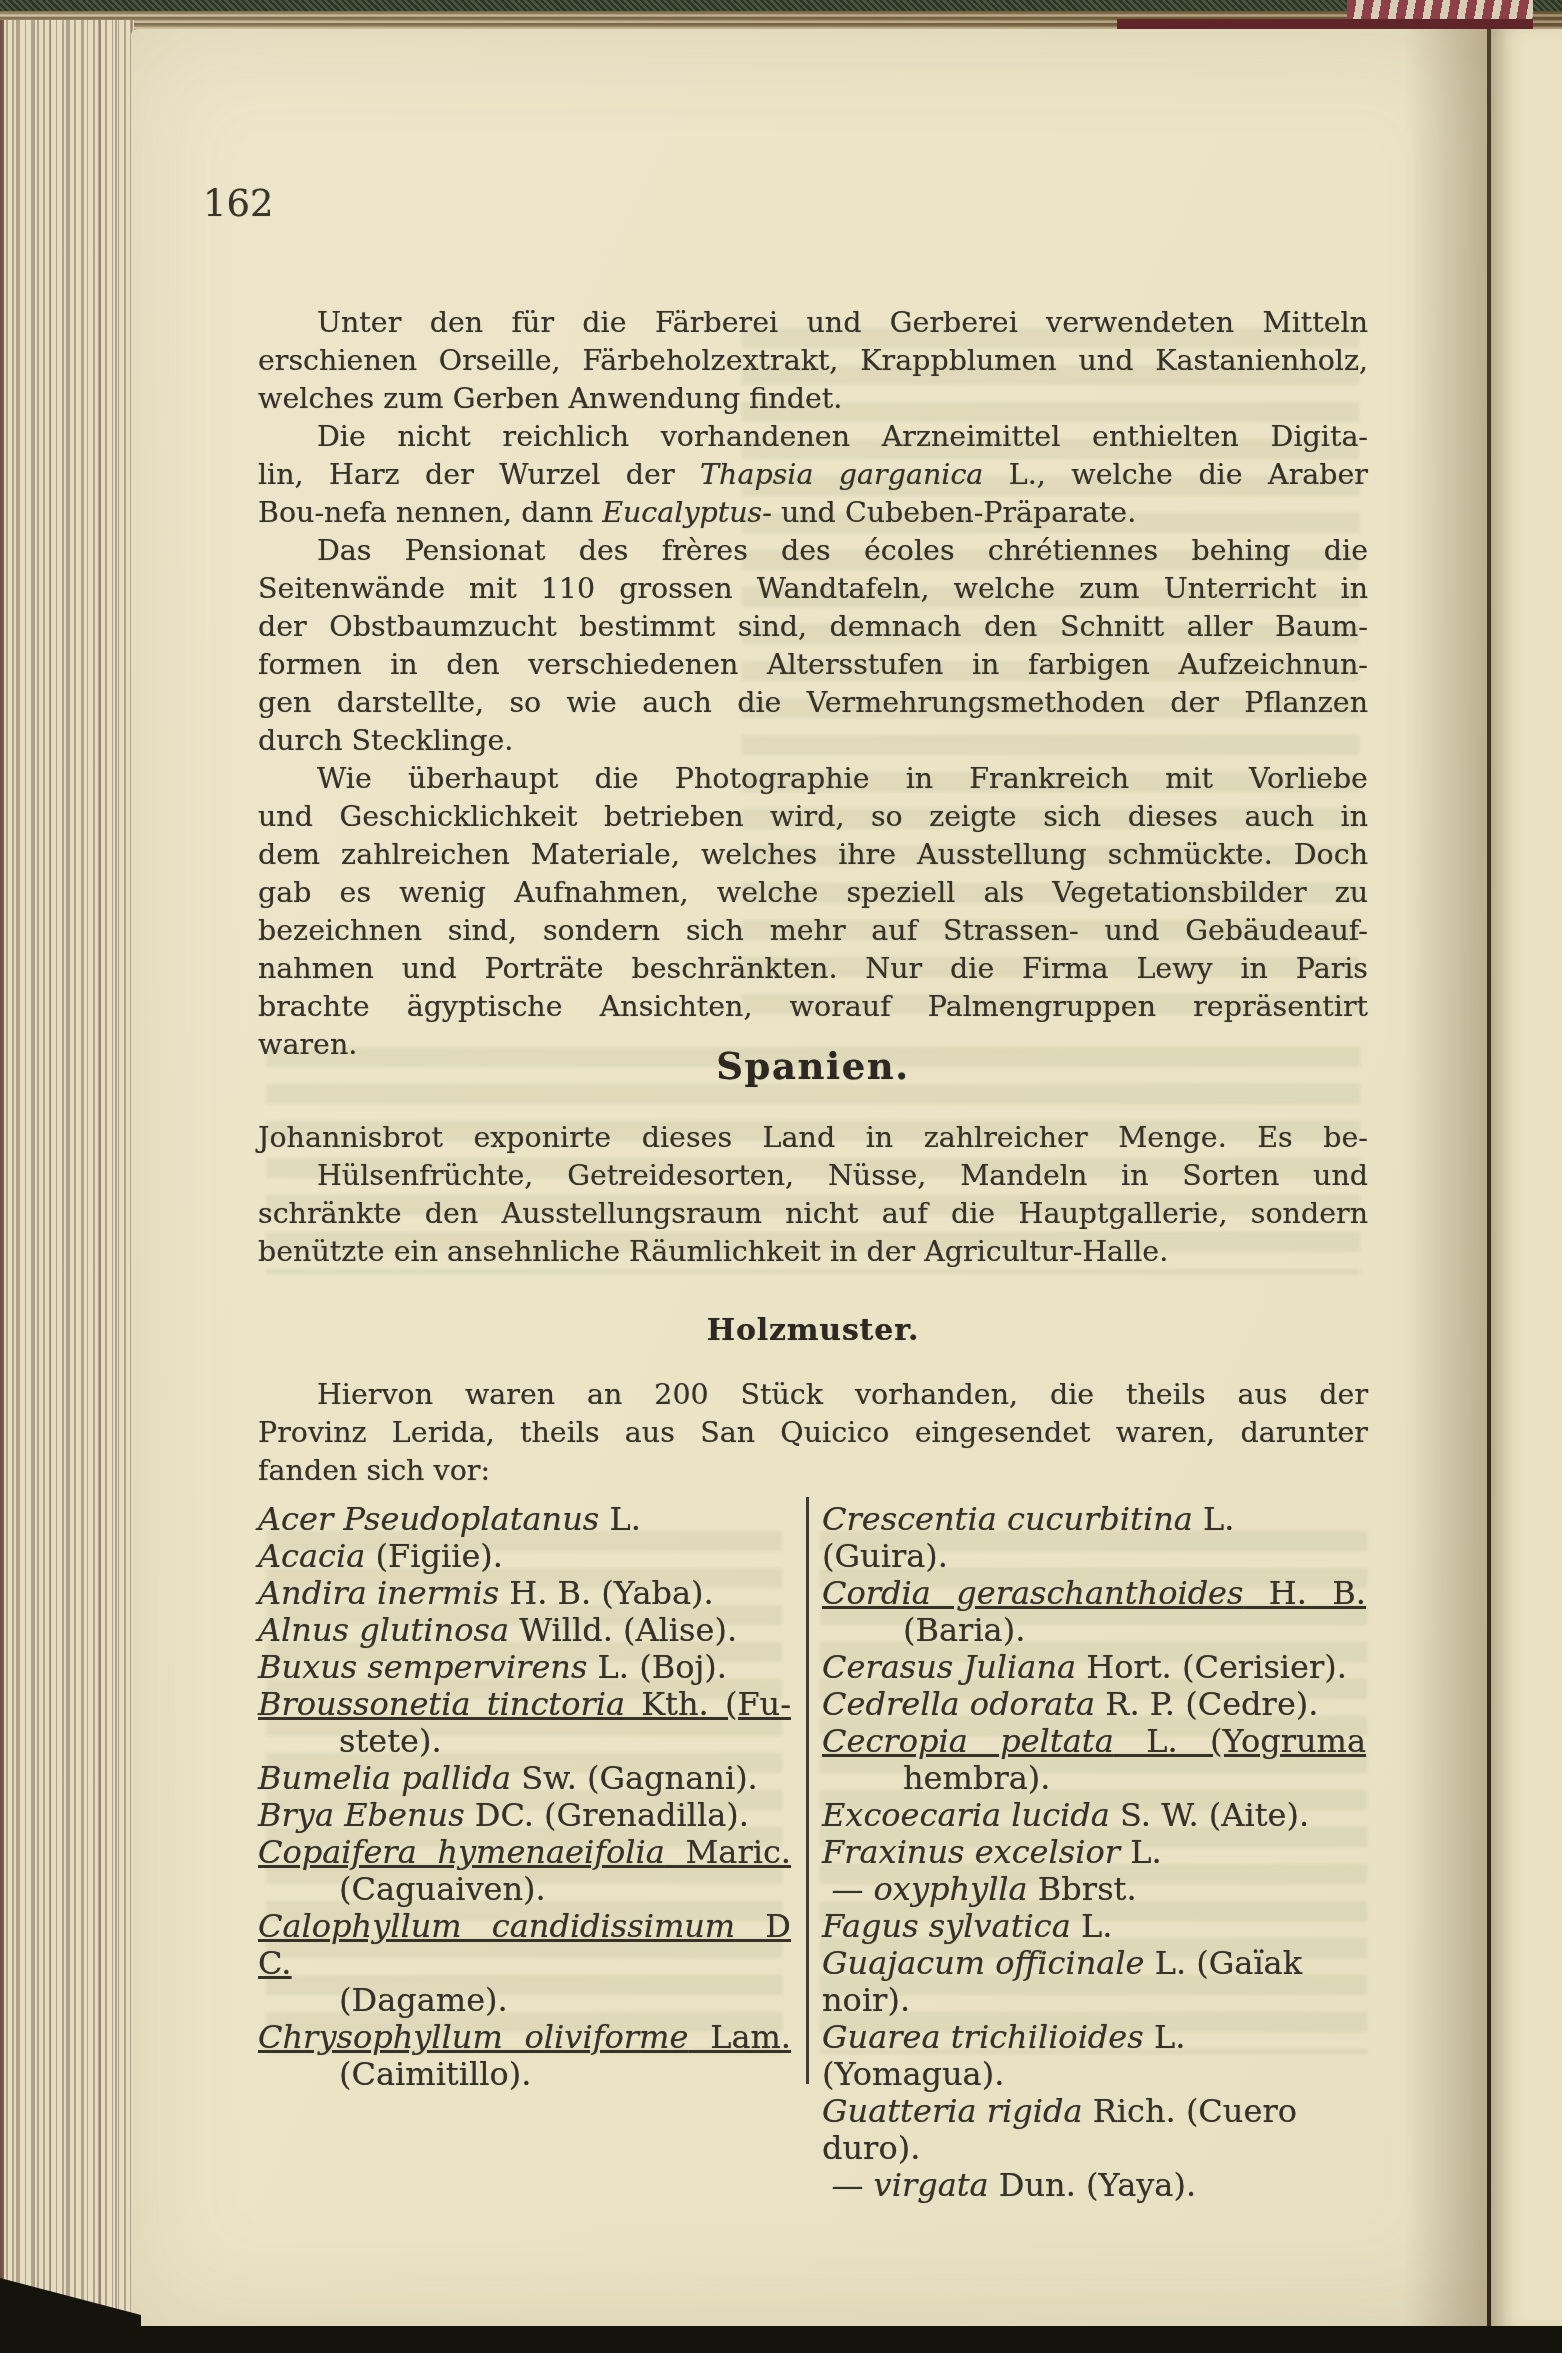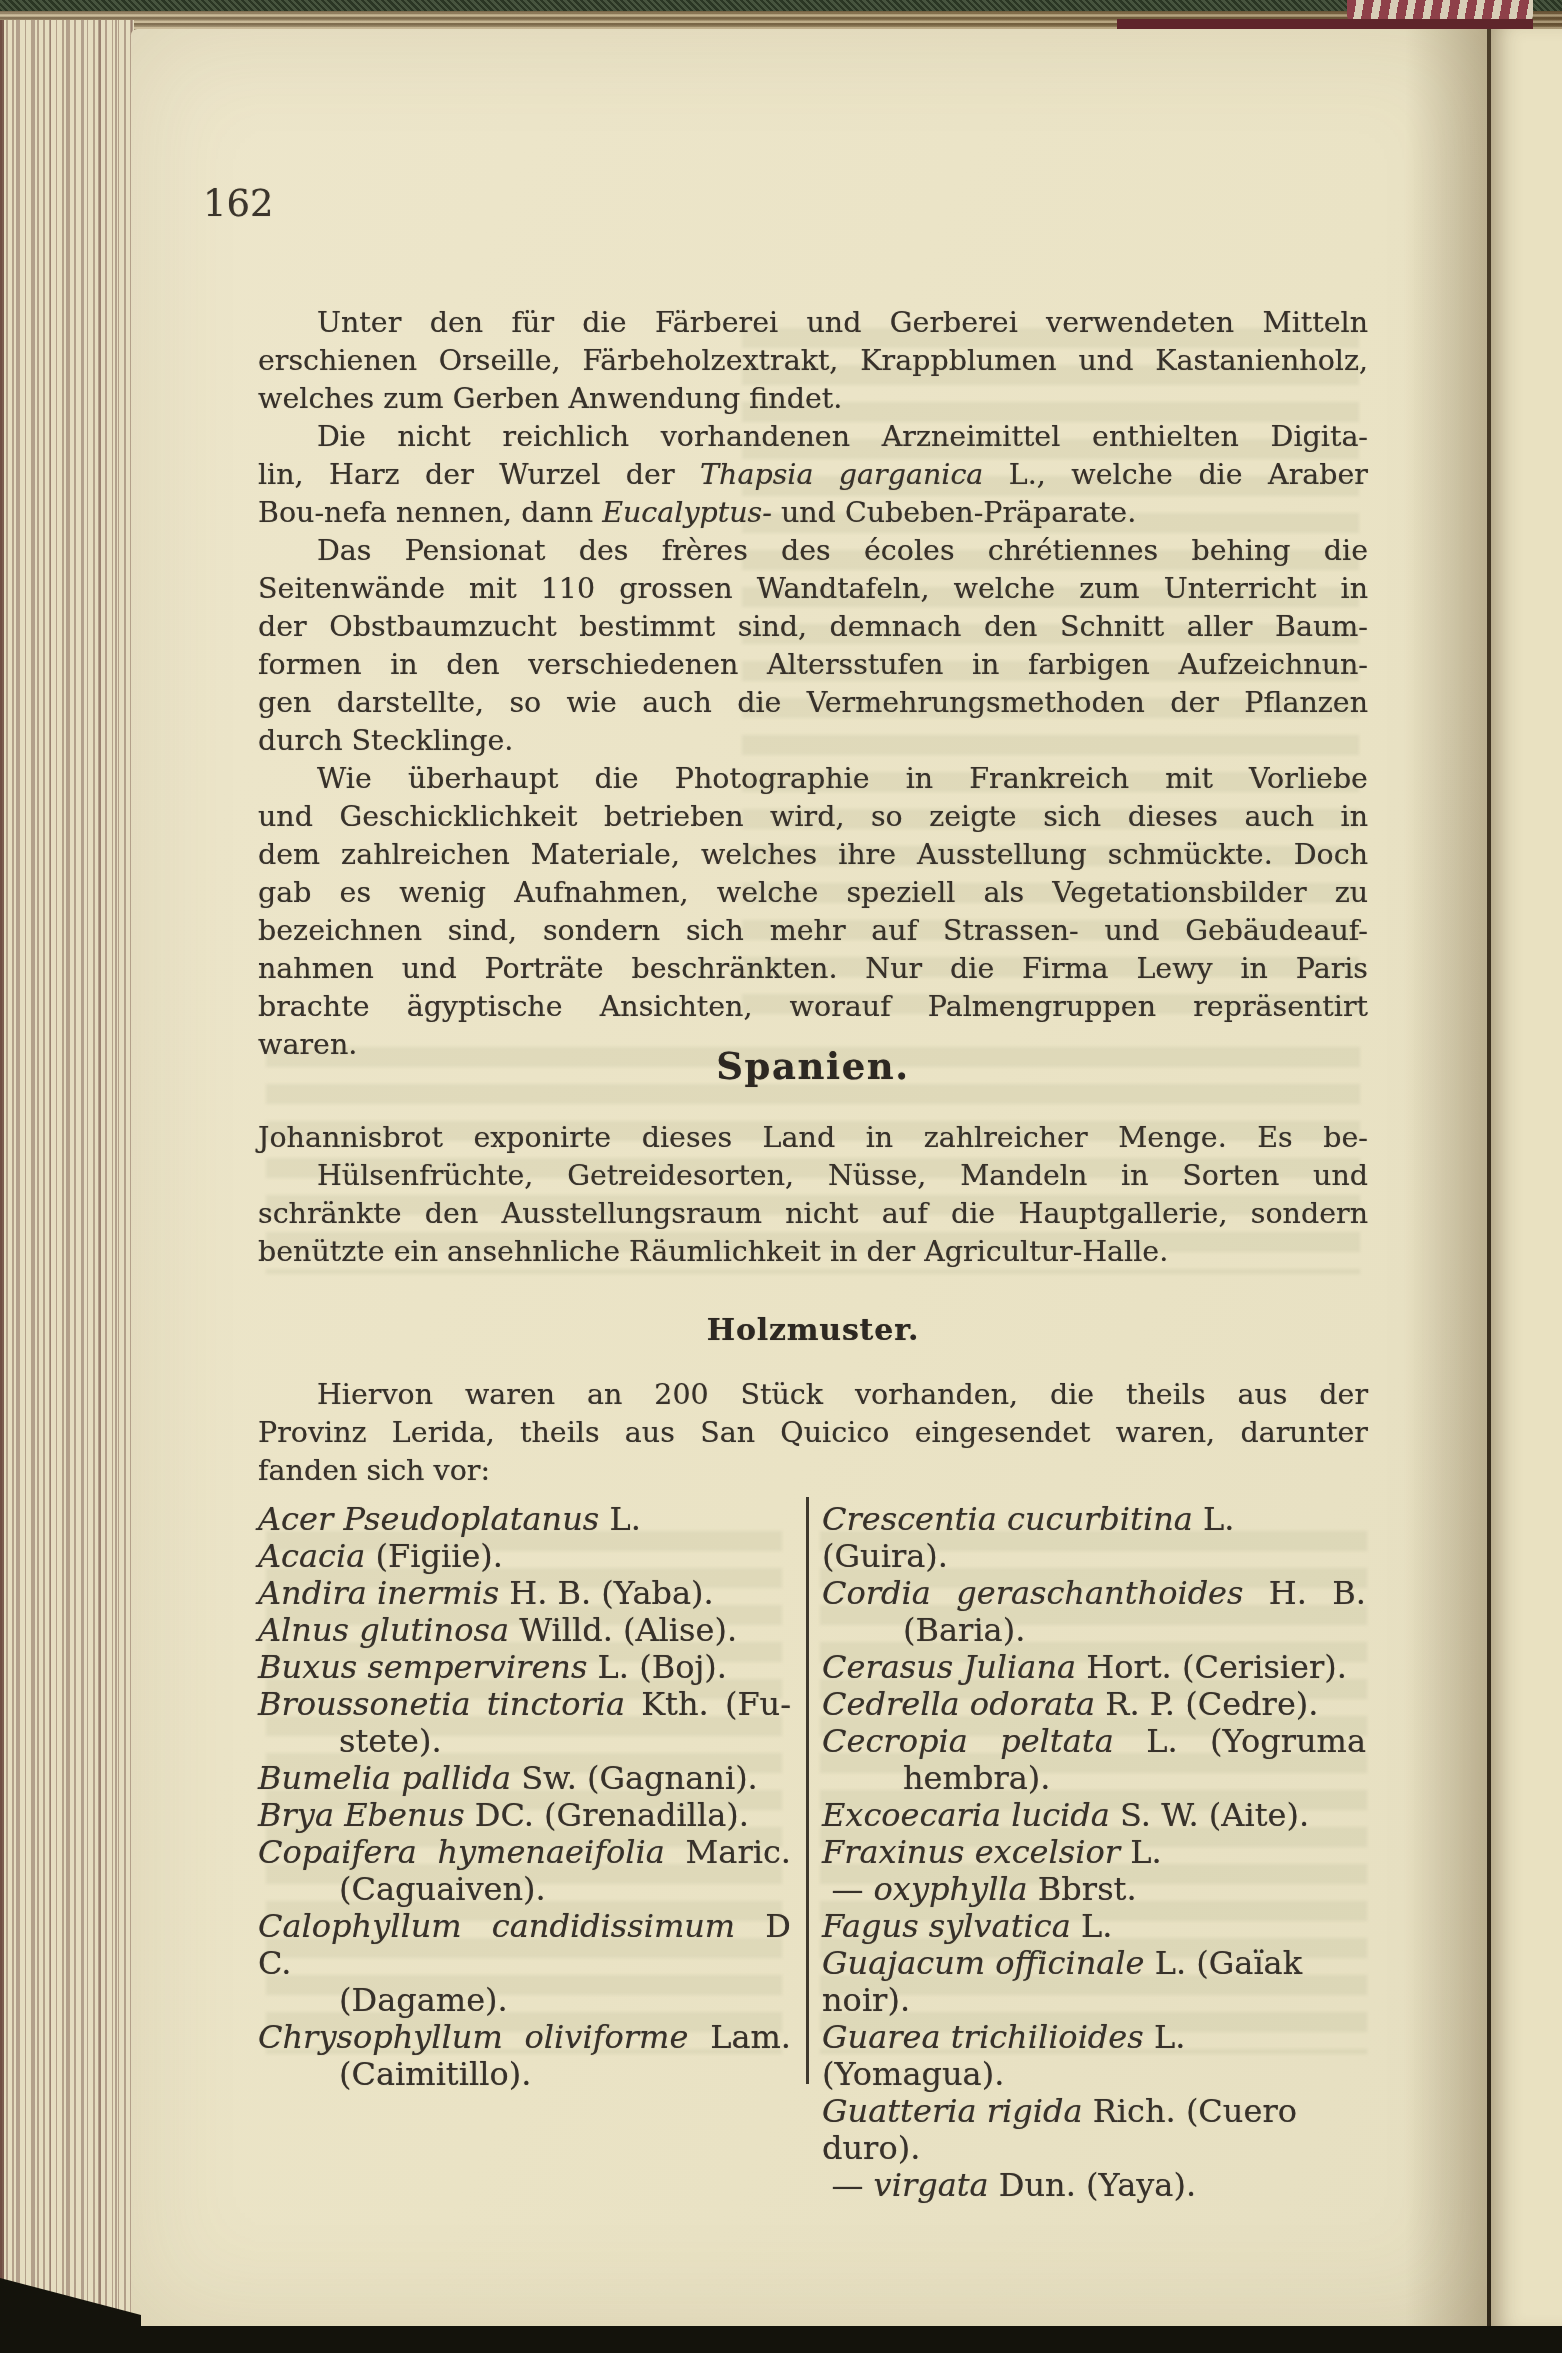--- a/index.html
+++ b/index.html
@@ -61,21 +61,21 @@
 
   .heading{position:absolute;left:258px;width:1110px;text-align:center;
     font-weight:bold;color:#2d2822;text-shadow:0 0 0.8px rgba(45,40,34,.6);}
   #h-spain{top:1044px;font-size:37px;letter-spacing:1.6px;}
   #h-wood{top:1312px;font-size:30px;letter-spacing:0.8px;}
 
   .listcol{position:absolute;top:1501px;}
   #list-left{left:258px;width:533px;}
   #list-right{left:822px;width:544px;}
   .listcol .tline{font-size:32px;line-height:37px;text-align:left;text-align-last:left;}
-  .listcol .tline.just{text-align:justify;text-align-last:justify;}
+  .listcol .tline.just{text-align:justify;text-align-last:justify;text-decoration:underline;}
   .listcol .tline.cont{padding-left:81px;}
   .divider{position:absolute;left:806px;top:1497px;width:3.1px;height:587px;background:#3f392e;}
 </style>
 </head>
 <body>
 
 <div class="stage">
 
   <div class="cover-top"></div>
   <div class="edge-top"></div>

